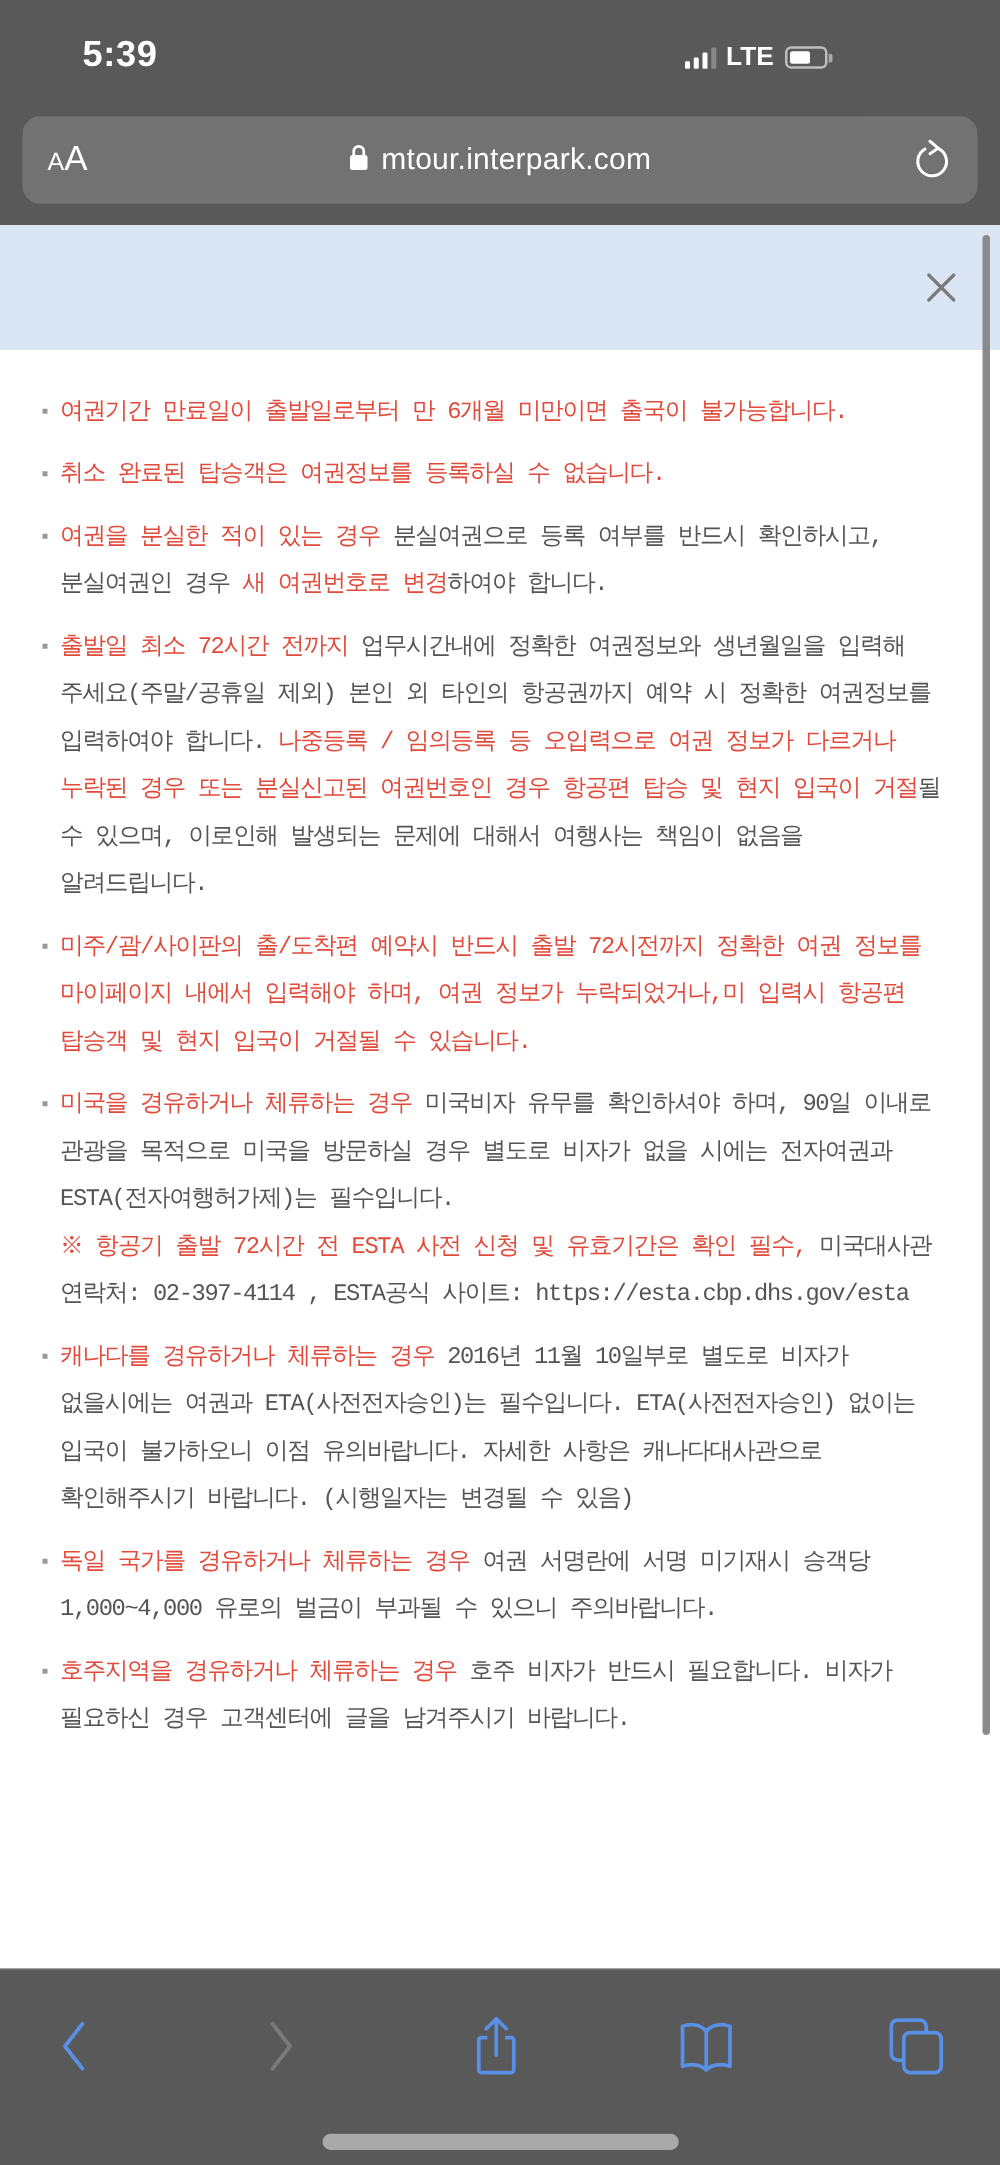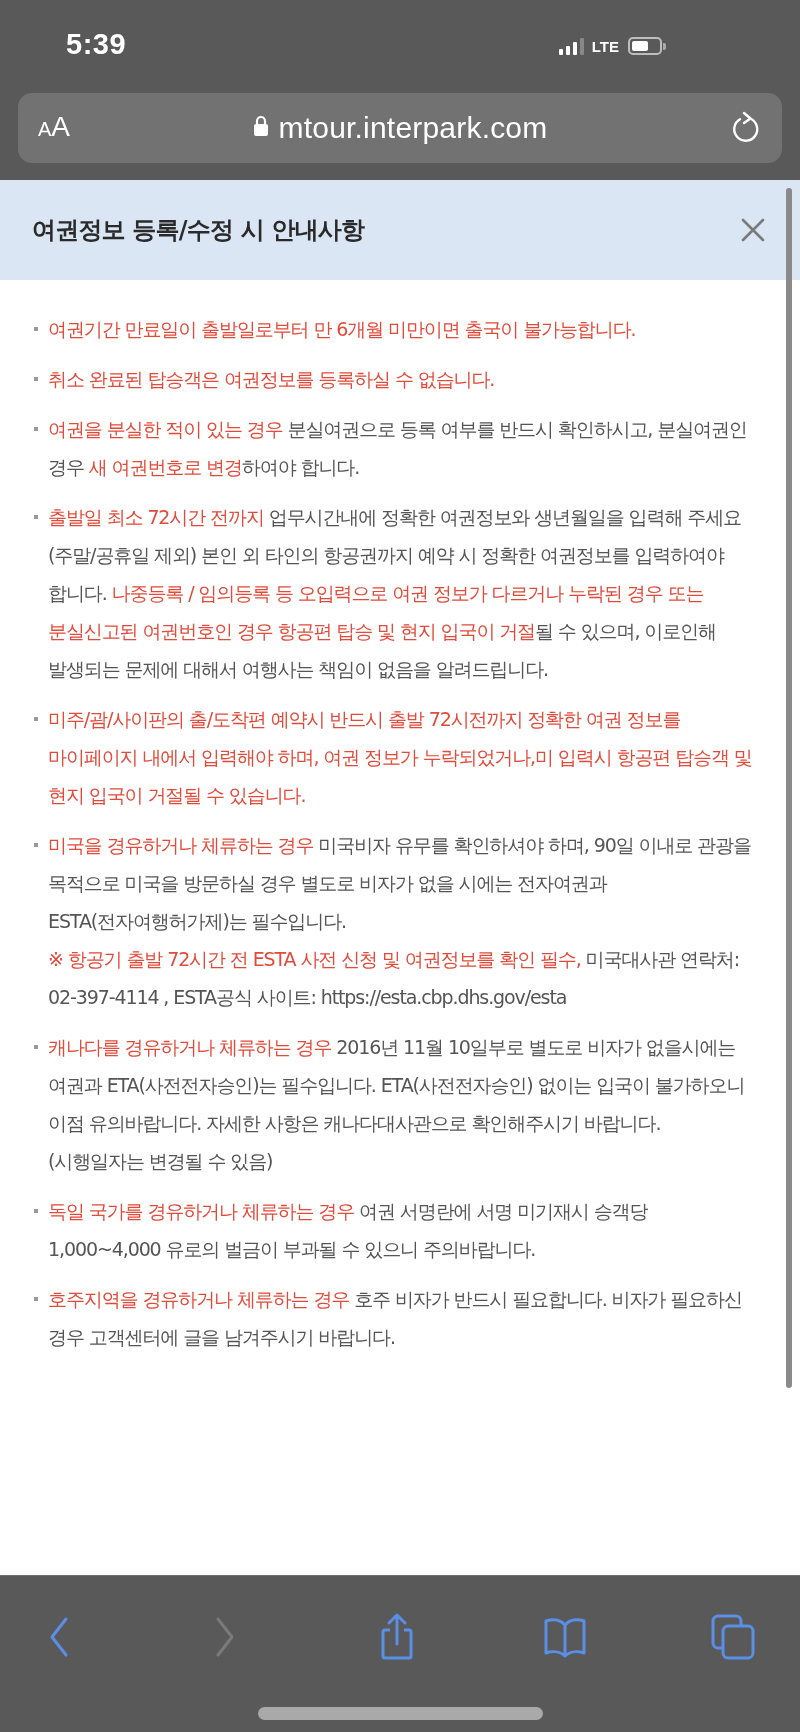--- a/index.html
+++ b/index.html
@@ -23,21 +23,21 @@
       display: flex; align-items: center; gap: 6px;
     }
     .signal { display: flex; align-items: flex-end; gap: 3px; height: 18px; }
     .signal span { width: 4px; background: #fff; border-radius: 1px; display: block; }
     .signal span:nth-child(1) { height: 6px; }
     .signal span:nth-child(2) { height: 9px; }
     .signal span:nth-child(3) { height: 13px; }
     .signal span:nth-child(4) { height: 17px; background: #888; }
     .lte {
       font-family: "Liberation Sans", sans-serif;
-      font-size: 15px; font-weight: 600; color: #fff; margin-left: 2px;
+      font-size: 21px; font-weight: 600; color: #fff; margin-left: 2px;
     }
     .battery {
       position: relative; width: 34px; height: 18px;
       border: 2px solid #bdbdbd; border-radius: 5px; margin-left: 3px;
     }
     .battery .fill {
       position: absolute; left: 2px; top: 2px; bottom: 2px; width: 16px;
       background: #fff; border-radius: 2px;
     }
     .battery::after {
@@ -57,21 +57,21 @@
     }
     .aa-button .small { font-size: 20px; }
     .aa-button .big { font-size: 28px; }
     .url-center {
       position: absolute; left: 0; right: 0; top: 0; bottom: 0;
       display: flex; align-items: center; justify-content: center; gap: 10px;
       pointer-events: none;
     }
     .url-text {
       font-family: "Liberation Sans", sans-serif;
-      font-size: 30px; color: #fff; letter-spacing: 0.2px;
+      font-size: 24px; color: #fff; letter-spacing: 0.2px;
     }
     .lock-icon { width: 16px; height: 22px; position: relative; top: -2px; }
     .reload-button {
       position: absolute; right: 18px; top: 16px; width: 36px; height: 38px;
       display: flex; align-items: center; justify-content: center;
     }
     
     .modal {
       position: absolute; left: 0; top: 180px; width: 800px; height: 1395px;
       background: #ffffff; overflow: hidden;
@@ -82,20 +82,21 @@
     }
     .modal-title {
       margin-left: 32px; font-size: 24px; font-weight: bold; color: #2a2a2a;
       letter-spacing: -0.8px;
     }
     .close-button {
       position: absolute; right: 34px; top: 37px; width: 26px; height: 26px;
     }
     .modal-body {
       padding: 30px 40px 0 34px;
+      font-family: Liberation Mono, monospace;
     }
     .notice-list { list-style: none; }
     .notice-item {
       position: relative; padding-left: 14px;
       font-size: 19px; line-height: 38px; color: #555;
       letter-spacing: -1.1px; margin-bottom: 12px; word-break: keep-all;
     }
     .notice-item .bullet {
       position: absolute; left: 0; top: 17px; width: 4px; height: 4px;
       background: #999;
@@ -152,35 +153,34 @@
   <div class="reload-button">
     <svg width="32" height="34" viewBox="0 0 32 34">
       <path d="M20 7.5 A11.5 11.5 0 1 1 10 8.2" fill="none" stroke="#fff" stroke-width="2.4" stroke-linecap="round"></path>
       <path d="M14 2 L20.5 7.5 L14 12" fill="none" stroke="#fff" stroke-width="2.4" stroke-linecap="round" stroke-linejoin="round"></path>
     </svg>
   </div>
 </div>
 
 <div class="modal">
   <div class="modal-header">
-    <h2 class="modal-title">여권정보 등록/수정 시 안내사항</h2>
     <div class="close-button">
       <svg width="26" height="26" viewBox="0 0 26 26">
         <path d="M3 3 L23 23 M23 3 L3 23" stroke="#7a7a7a" stroke-width="2.6" stroke-linecap="round"></path>
       </svg>
     </div>
   </div>
   <div class="modal-body">
     <ul class="notice-list" id="notice-list">
         <li class="notice-item"><span class="bullet"></span><span class="red">여권기간 만료일이 출발일로부터 만 6개월 미만이면 출국이 불가능합니다.</span></li>
         <li class="notice-item"><span class="bullet"></span><span class="red">취소 완료된 탑승객은 여권정보를 등록하실 수 없습니다.</span></li>
         <li class="notice-item"><span class="bullet"></span><span class="red">여권을 분실한 적이 있는 경우</span><span class="gray"> 분실여권으로 등록 여부를 반드시 확인하시고, 분실여권인 경우 </span><span class="red">새 여권번호로 변경</span><span class="gray">하여야 합니다.</span></li>
         <li class="notice-item"><span class="bullet"></span><span class="red">출발일 최소 72시간 전까지</span><span class="gray"> 업무시간내에 정확한 여권정보와 생년월일을 입력해 주세요(주말/공휴일 제외) 본인 외 타인의 항공권까지 예약 시 정확한 여권정보를 입력하여야 합니다. </span><span class="red">나중등록 / 임의등록 등 오입력으로 여권 정보가 다르거나 누락된 경우 또는 분실신고된 여권번호인 경우 항공편 탑승 및 현지 입국이 거절</span><span class="gray">될 수 있으며, 이로인해 발생되는 문제에 대해서 여행사는 책임이 없음을 알려드립니다.</span></li>
         <li class="notice-item"><span class="bullet"></span><span class="red">미주/괌/사이판의 출/도착편 예약시 반드시 출발 72시전까지 정확한 여권 정보를 마이페이지 내에서 입력해야 하며, 여권 정보가 누락되었거나,미 입력시 항공편 탑승객 및 현지 입국이 거절될 수 있습니다.</span><br></li>
-        <li class="notice-item"><span class="bullet"></span><span class="red">미국을 경유하거나 체류하는 경우</span><span class="gray"> 미국비자 유무를 확인하셔야 하며, 90일 이내로 관광을 목적으로 미국을 방문하실 경우 별도로 비자가 없을 시에는 전자여권과 ESTA(전자여행허가제)는 필수입니다.</span><br><span class="red">※ 항공기 출발 72시간 전 ESTA 사전 신청 및 여권정보를 확인 필수,</span><span class="gray"> 미국대사관 연락처: 02-397-4114 , ESTA공식 사이트: https://esta.cbp.dhs.gov/esta</span></li>
+        <li class="notice-item"><span class="bullet"></span><span class="red">미국을 경유하거나 체류하는 경우</span><span class="gray"> 미국비자 유무를 확인하셔야 하며, 90일 이내로 관광을 목적으로 미국을 방문하실 경우 별도로 비자가 없을 시에는 전자여권과 ESTA(전자여행허가제)는 필수입니다.</span><br><span class="red">※ 항공기 출발 72시간 전 ESTA 사전 신청 및 유효기간은 확인 필수,</span><span class="gray"> 미국대사관 연락처: 02-397-4114 , ESTA공식 사이트: https://esta.cbp.dhs.gov/esta</span></li>
         <li class="notice-item"><span class="bullet"></span><span class="red">캐나다를 경유하거나 체류하는 경우</span><span class="gray"> 2016년 11월 10일부로 별도로 비자가 없을시에는 여권과 ETA(사전전자승인)는 필수입니다. ETA(사전전자승인) 없이는 입국이 불가하오니 이점 유의바랍니다. 자세한 사항은 캐나다대사관으로 확인해주시기 바랍니다. (시행일자는 변경될 수 있음)</span></li>
         <li class="notice-item"><span class="bullet"></span><span class="red">독일 국가를 경유하거나 체류하는 경우</span><span class="gray"> 여권 서명란에 서명 미기재시 승객당 1,000~4,000 유로의 벌금이 부과될 수 있으니 주의바랍니다.</span></li>
         <li class="notice-item"><span class="bullet"></span><span class="red">호주지역을 경유하거나 체류하는 경우</span><span class="gray"> 호주 비자가 반드시 필요합니다. 비자가 필요하신 경우 고객센터에 글을 남겨주시기 바랍니다.</span></li>
       </ul>
   </div>
   <div class="scrollbar"></div>
 </div>
 
 <div class="toolbar">
   <div class="tb-btn" style="left:34px;">

